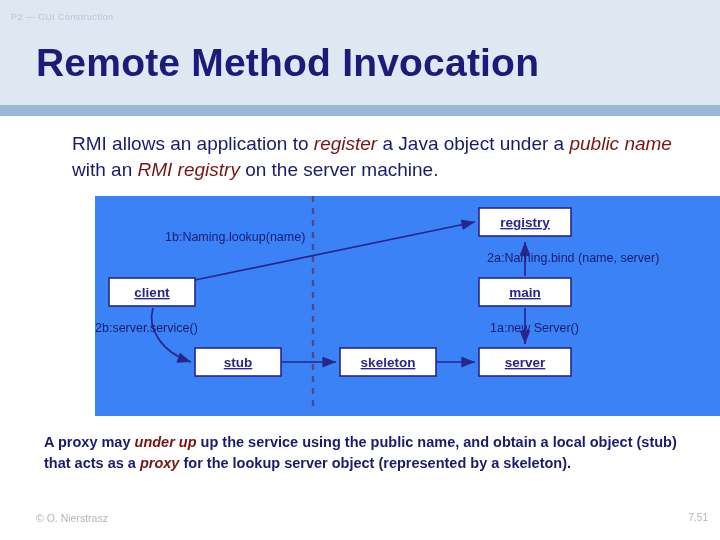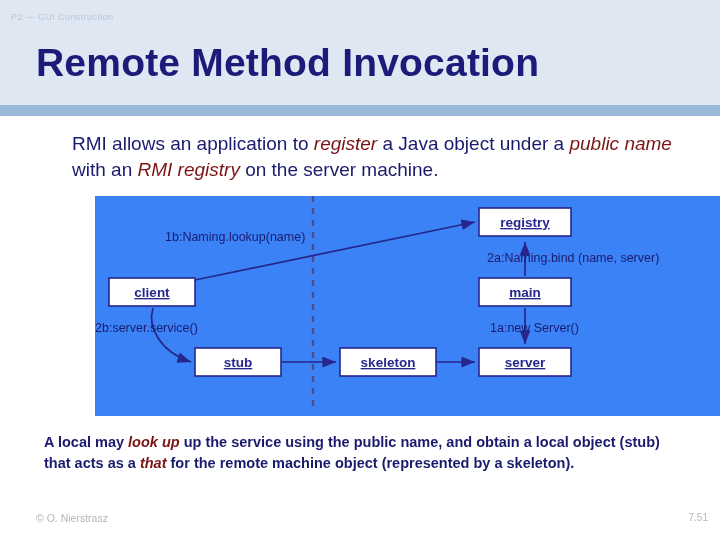--- a/index.html
+++ b/index.html
@@ -161,17 +161,17 @@
     <path d="M58,112 C52,132 66,156 96,166" fill="none" stroke="#26268c" stroke-width="1.7" marker-end="url(#arrow)"></path>
     <text x="0" y="136" font-family="Liberation Sans, sans-serif" font-size="12.5" fill="#1b1b6e">2b:server.service()</text>
 
     <line x1="186" y1="166" x2="241" y2="166" stroke="#26268c" stroke-width="1.7" marker-end="url(#arrow)"></line>
 
     <line x1="341" y1="166" x2="380" y2="166" stroke="#26268c" stroke-width="1.7" marker-end="url(#arrow)"></line>
   </svg>
 </div>
 
 <div class="closing-text">
-  <span>A local may </span><em>look up</em><span> up the service using the public name, and obtain a local object (stub) that acts as a </span><em>that</em><span> for the remote machine object (represented by a skeleton).</span>
+  <span>A proxy may </span><em>under up</em><span> up the service using the public name, and obtain a local object (stub) that acts as a </span><em>proxy</em><span> for the lookup server object (represented by a skeleton).</span>
 </div>
 
 <div class="footer-left">© O. Nierstrasz</div>
 <div class="footer-right">7.51</div>
 
 </body></html>

